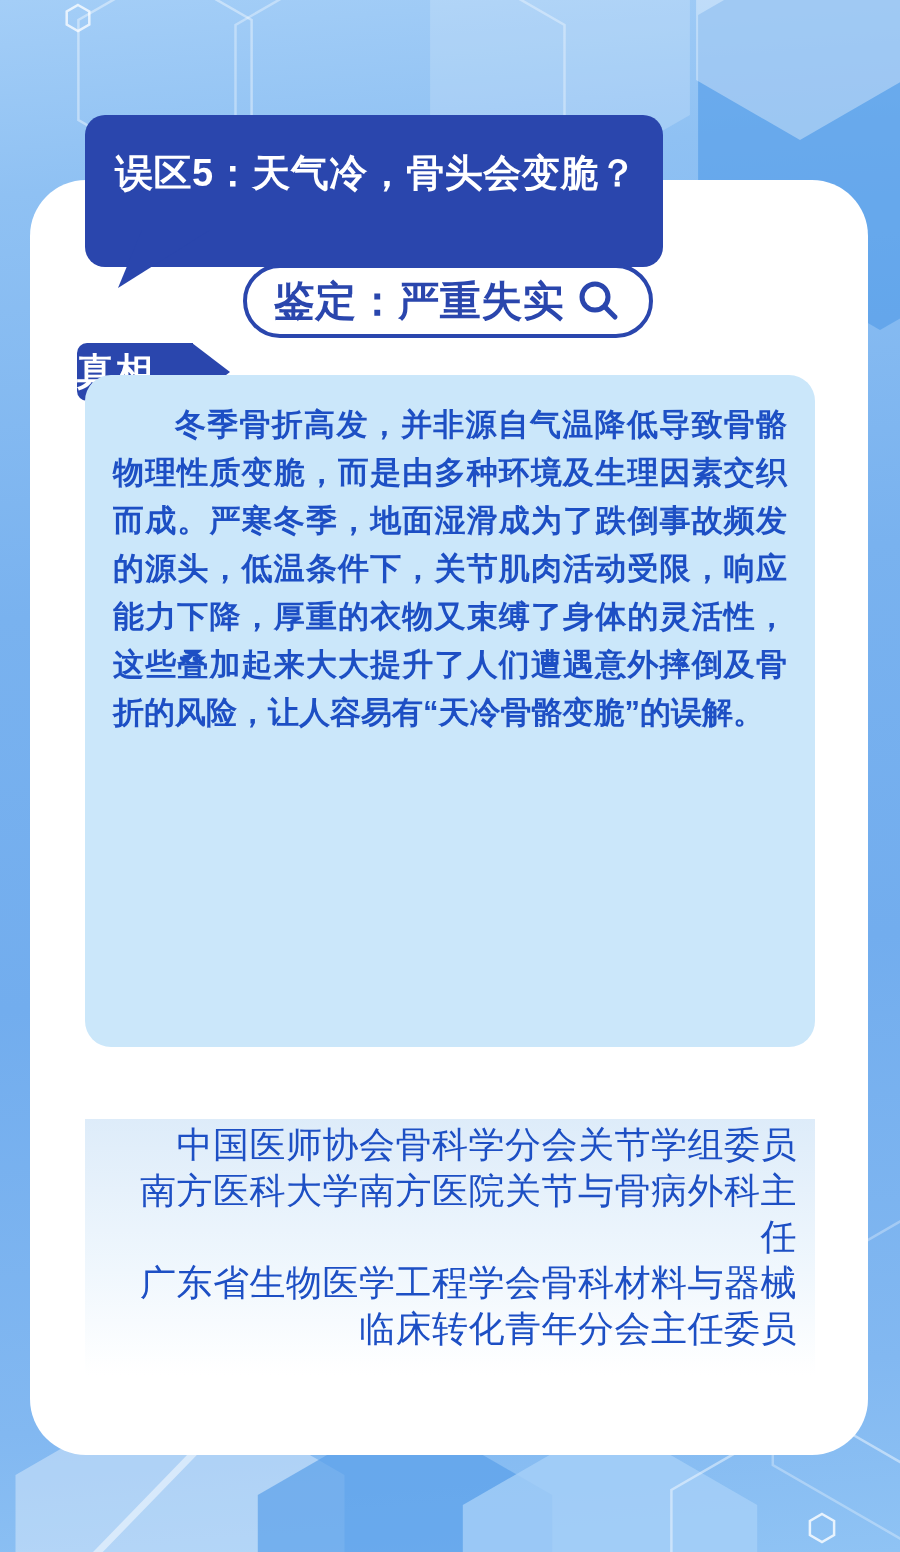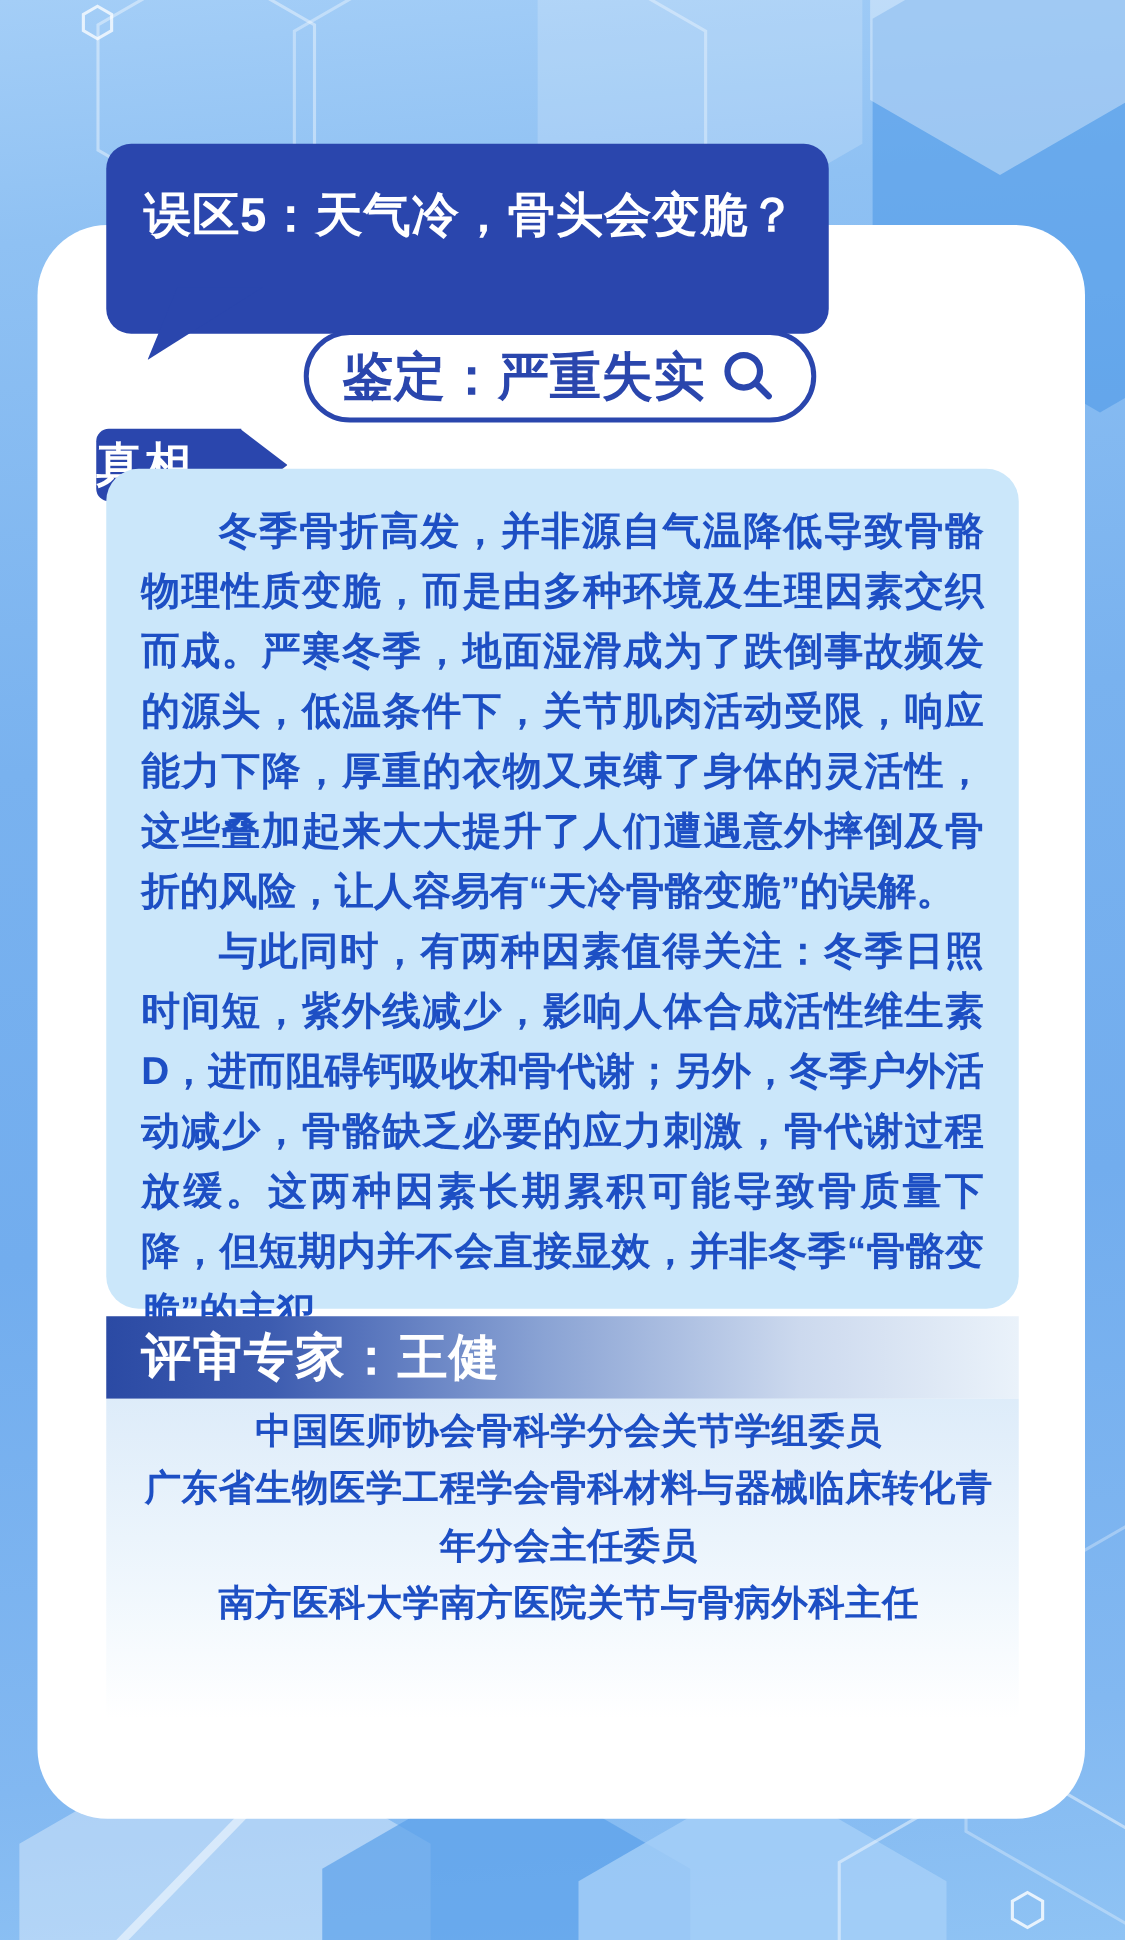--- a/index.html
+++ b/index.html
@@ -71,22 +71,22 @@
   
   .cred-panel{
     position:absolute;left:85px;top:1119px;width:730px;height:256px;
     background:linear-gradient(180deg,rgba(213,231,248,0.8) 0%,rgba(232,243,252,0.65) 60%,rgba(255,255,255,0) 100%);
   }
   .credentials{
     position:absolute;left:85px;top:1122px;width:722px;
     list-style:none;padding-left:28px;padding-right:10px;
   }
   .credentials li{
-    color:var(--text-blue);font-size:29px;font-weight:700;line-height:46px;
-    letter-spacing:0.5px;text-align:center;
+    color:var(--text-blue);font-size:36px;font-weight:400;line-height:46px;
+    letter-spacing:0.5px;text-align:right;
   }
 </style>
 </head>
 <body>
 
 <div class="stage">
 
   <svg class="bg-hex" viewBox="0 0 900 1552" aria-hidden="true">
 
     <polygon points="78,5 89.3,11.5 89.3,24.5 78,31 66.7,24.5 66.7,11.5" fill="none" stroke="#ffffff" stroke-opacity="0.75" stroke-width="2.5"></polygon>
@@ -123,27 +123,23 @@
     </span>
   </div>
 
   <div class="truth-tag">
     <div class="truth-tag-body">真相</div>
     <div class="truth-tag-arrow"></div>
   </div>
 
   <div class="truth-panel">
     <p>冬季骨折高发，并非源自气温降低导致骨骼物理性质变脆，而是由多种环境及生理因素交织而成。严寒冬季，地面湿滑成为了跌倒事故频发的源头，低温条件下，关节肌肉活动受限，响应能力下降，厚重的衣物又束缚了身体的灵活性，这些叠加起来大大提升了人们遭遇意外摔倒及骨折的风险，让人容易有“天冷骨骼变脆”的误解。</p>
-    <p>与此同时，有两种因素值得关注：冬季日照时间短，紫外线减少，影响人体合成活性维生素D，进而阻碍钙吸收和骨代谢；另外，冬季户外活动减少，骨骼缺乏必要的应力刺激，骨代谢过程放缓。这两种因素长期累积可能导致骨质量下降，但短期内并不会直接显效，并非冬季“骨骼变脆”的主犯。</p>
   </div>
 
-  <div class="expert-bar">
-    <span>评审专家：王健</span>
-  </div>
 
   <div class="cred-panel"></div>
   <ul class="credentials">
     <li>中国医师协会骨科学分会关节学组委员</li>
+    <li>南方医科大学南方医院关节与骨病外科主任</li>
     <li>广东省生物医学工程学会骨科材料与器械临床转化青年分会主任委员</li>
-    <li>南方医科大学南方医院关节与骨病外科主任</li>
   </ul>
 
 </div>
 
 </body></html>

